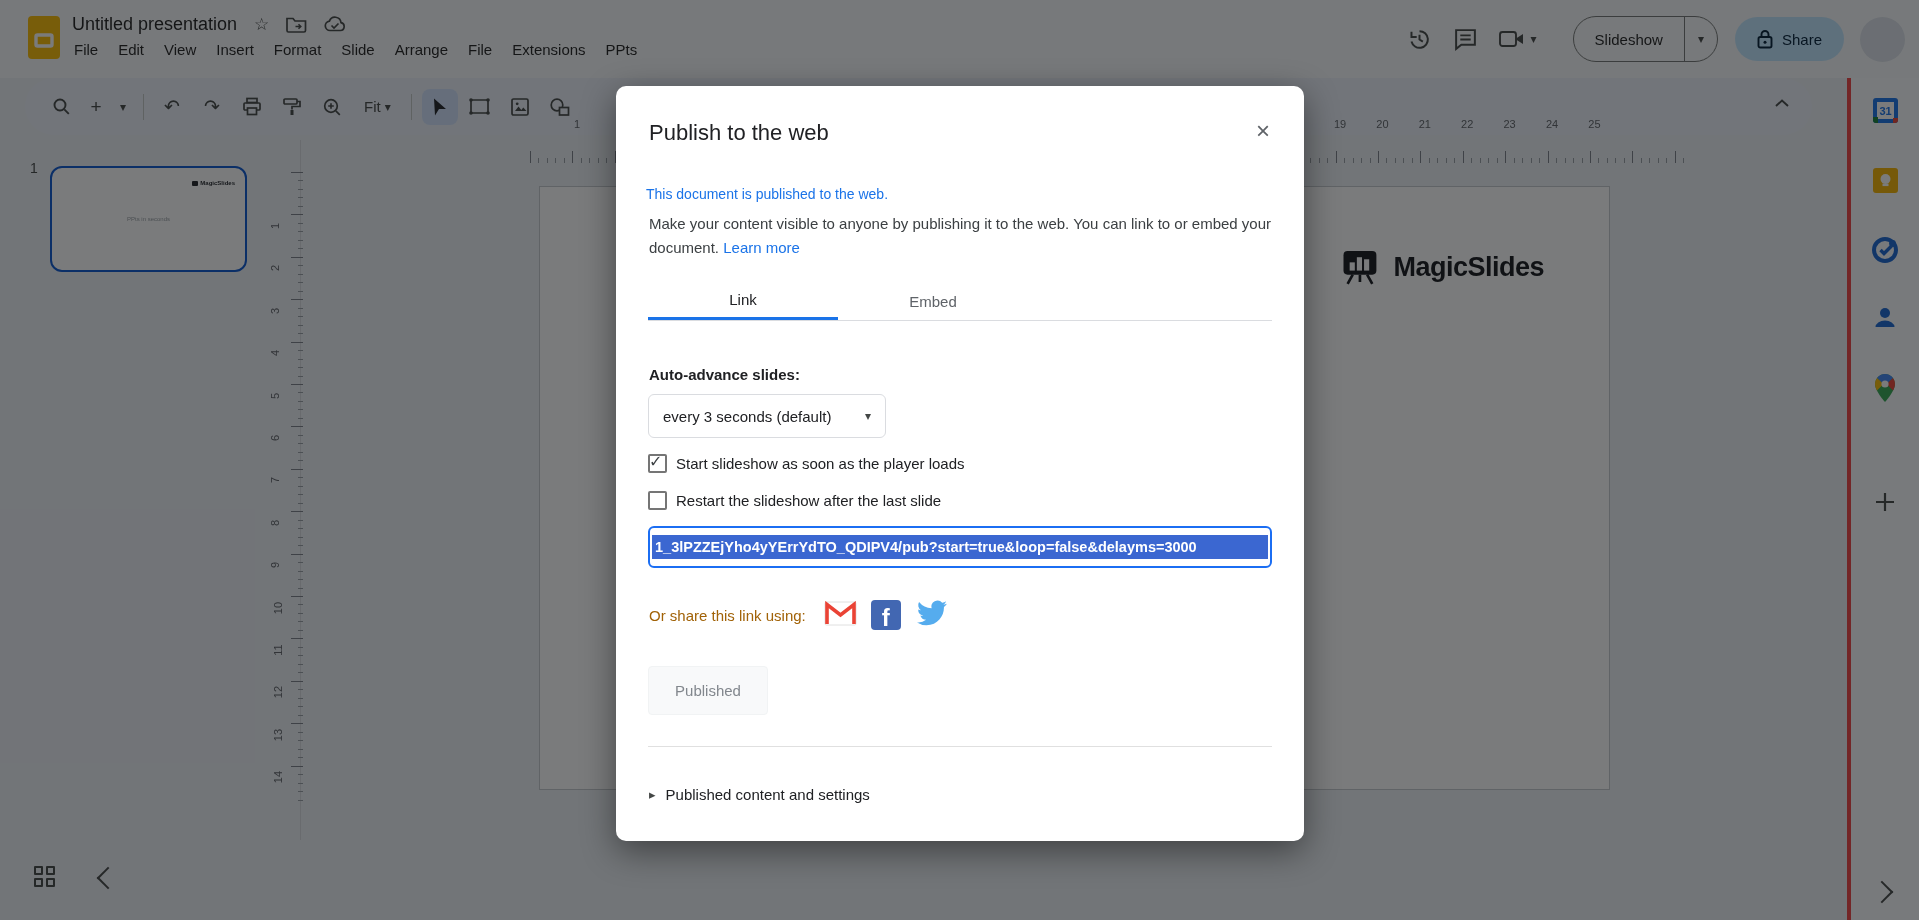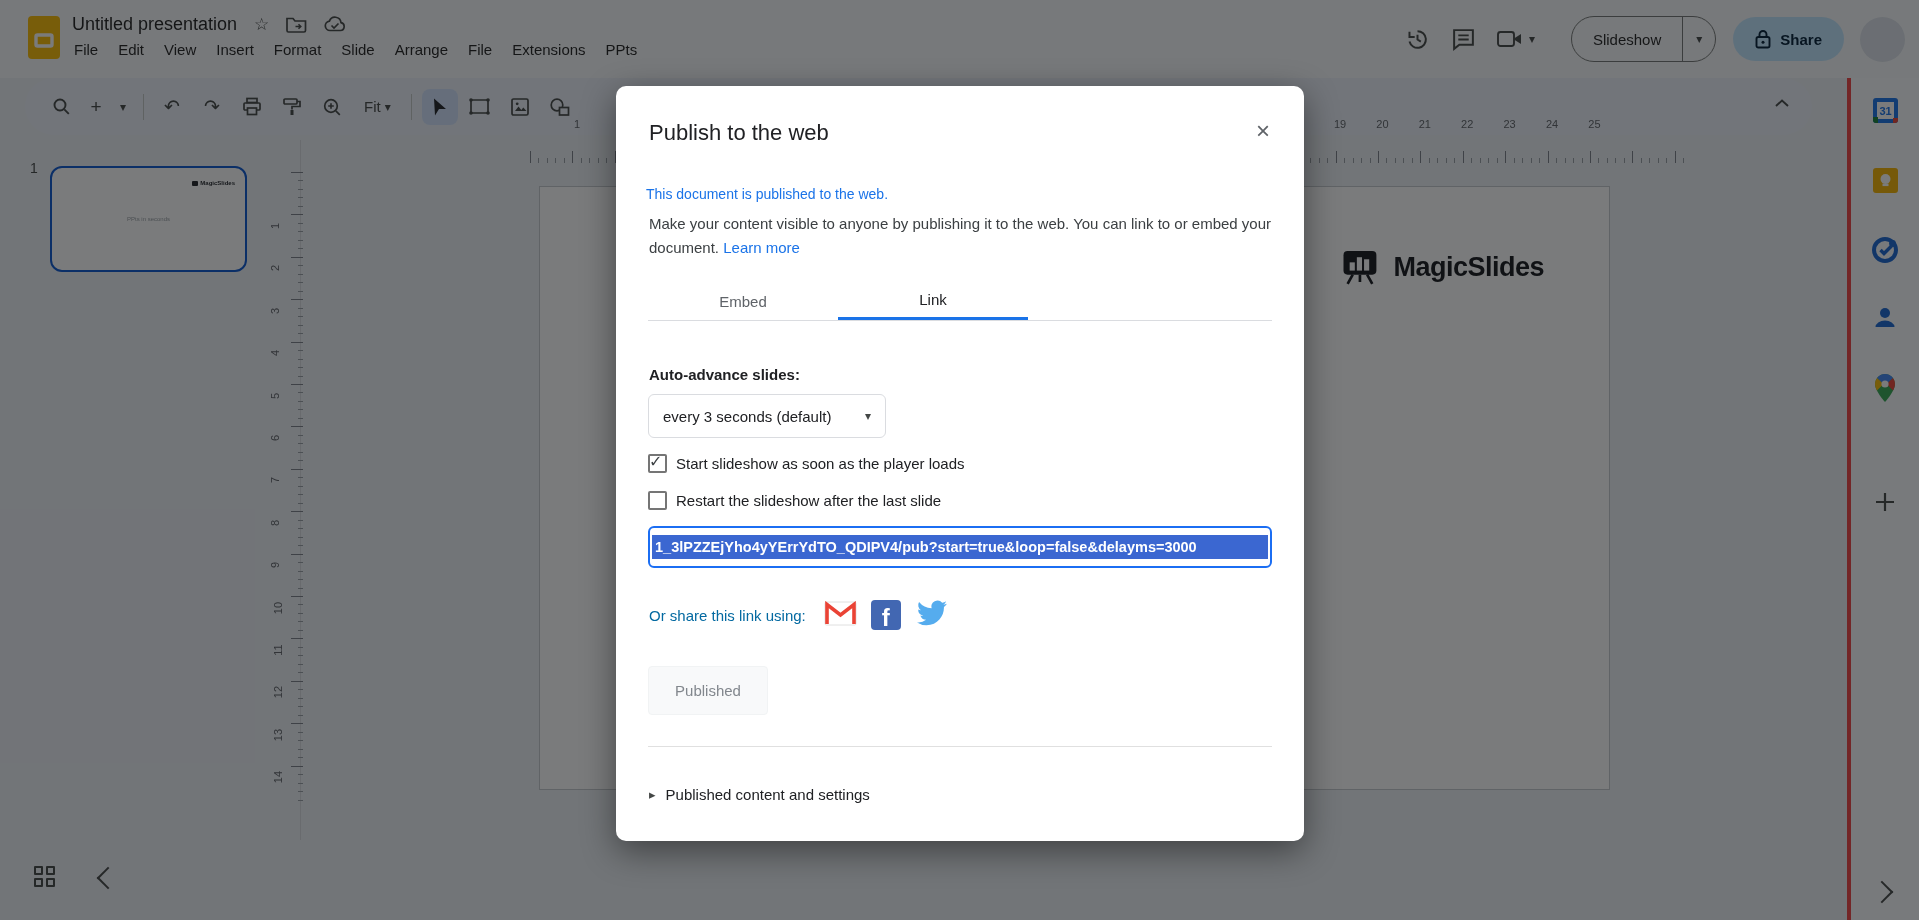--- a/index.html
+++ b/index.html
@@ -13,21 +13,21 @@
   .hicon{color:#444746;font-size:17px;line-height:1;display:inline-flex;align-items:center;}
   .menu-bar{position:absolute;left:64px;top:38px;display:flex;}
   .menu-item{font-size:15px;color:#1f1f1f;padding:3px 10px;border-radius:6px;cursor:default;}
   .hdr-right{position:absolute;right:0;top:0;height:78px;display:flex;align-items:center;}
   .hdr-ic{width:46px;height:46px;display:flex;align-items:center;justify-content:center;}
   .caret{color:#444746;font-size:12px;}
   .slideshow-btn{display:flex;align-items:stretch;height:44px;border:1px solid #747775;border-radius:24px;margin-left:26px;overflow:hidden;}
   .ss-main{display:flex;align-items:center;padding:0 21px;font-size:15px;color:#1f1f1f;font-weight:500;}
   .ss-caret{display:flex;align-items:center;padding:0 13px;border-left:1px solid #747775;}
   .share-btn{display:flex;align-items:center;gap:9px;height:44px;padding:0 22px;background:#c2e7ff;border-radius:24px;margin-left:17px;
-             font-size:15px;font-weight:700;color:#001d35;}
+             font-size:15px;font-weight:400;color:#001d35;}
   .avatar{width:45px;height:45px;border-radius:50%;background:#dde3ea;margin:0 14px 0 16px;}
   
   .toolbar{position:absolute;left:25px;top:78px;width:1787px;height:57px;background:#edf2fa;border-radius:29px;
            display:flex;align-items:center;padding:0 18px;box-sizing:border-box;gap:4px;}
   .t-ic{width:36px;height:36px;display:flex;align-items:center;justify-content:center;color:#444746;border-radius:8px;flex:0 0 auto;}
   .t-ic.sel{background:#d3e3fd;}
   .t-div{width:1px;height:26px;background:#c4c7c5;margin:0 6px;flex:0 0 auto;}
   .t-glyph{font-size:19px;color:#444746;line-height:1;}
   .fit-box{display:flex;align-items:center;gap:4px;padding:0 10px;font-size:15px;color:#444746;}
   .t-collapse{position:absolute;right:22px;top:16px;}
@@ -80,21 +80,21 @@
   .select{position:absolute;left:32px;top:308px;width:238px;height:44px;border:1px solid #dadce0;border-radius:6px;box-sizing:border-box;
           display:flex;align-items:center;justify-content:space-between;padding:0 14px;font-size:15px;color:#202124;background:#fff;}
   .cb-row{position:absolute;left:32px;display:flex;align-items:center;gap:9px;font-size:15px;color:#202124;}
   .cb{width:15px;height:15px;border:2px solid #757575;border-radius:2px;position:relative;background:#fff;flex:0 0 auto;}
   .cb.checked::after{content:"✓";position:absolute;left:-1px;top:-4px;font-size:16px;font-weight:700;color:#3c4043;}
   .url-field{position:absolute;left:32px;top:440px;width:624px;height:42px;border:2px solid #1b6ef3;border-radius:6px;box-sizing:border-box;
              background:#fff;display:flex;align-items:center;overflow:hidden;padding:0 2px;}
   .url-text{display:block;width:100%;background:#3b67d1;color:#ffffff;font-size:14.5px;font-weight:600;
             white-space:nowrap;overflow:hidden;padding:4px 3px;}
   .share-row{position:absolute;left:33px;top:512px;display:flex;align-items:center;gap:14px;}
-  .share-label{font-size:15px;color:#0369a1;margin-right:4px;}
+  .share-label{font-size:15px;color:#a16207;margin-right:4px;}
   .fb-ic{width:30px;height:30px;background:#4267b2;border-radius:4px;color:#fff;display:flex;align-items:flex-end;justify-content:center;
          font-size:24px;font-weight:700;line-height:0.95;overflow:hidden;}
   .pub-btn{position:absolute;left:32px;top:580px;width:118px;height:47px;background:#f8f9fa;border:1px solid #f1f3f4;border-radius:4px;
            display:flex;align-items:center;justify-content:center;font-size:15px;color:#82878d;}
   .dlg-divider{position:absolute;left:32px;top:660px;width:624px;height:1px;background:#e0e0e0;}
   .expander{position:absolute;left:33px;top:700px;display:flex;align-items:center;gap:10px;font-size:15px;color:#202124;}
   .expander .tri{font-size:13px;color:#444746;}
 </style>
 </head>
 <body>
@@ -369,22 +369,22 @@
   <div class="dialog">
     <div class="dlg-title">Publish to the web</div>
     <div class="dlg-close">×</div>
     <div class="dlg-notice">This document is published to the web.</div>
     <div class="dlg-desc">
       <span>Make your content visible to anyone by publishing it to the web. You can link to or embed your document.</span>
       <span class="dlg-link">Learn more</span>
     </div>
 
     <div class="tabs">
+      <div class="tab active" id="tab0">Link</div>
       <div class="tab" id="tab1">Embed</div>
-      <div class="tab active" id="tab0">Link</div>
     </div>
 
     <div class="aa-label">Auto-advance slides:</div>
     <div class="select">
       <span>every 3 seconds (default)</span>
       <span class="caret">▾</span>
     </div>
 
     <div class="cb-row" style="top:368px">
       <span class="cb checked" id="cb0"></span>

